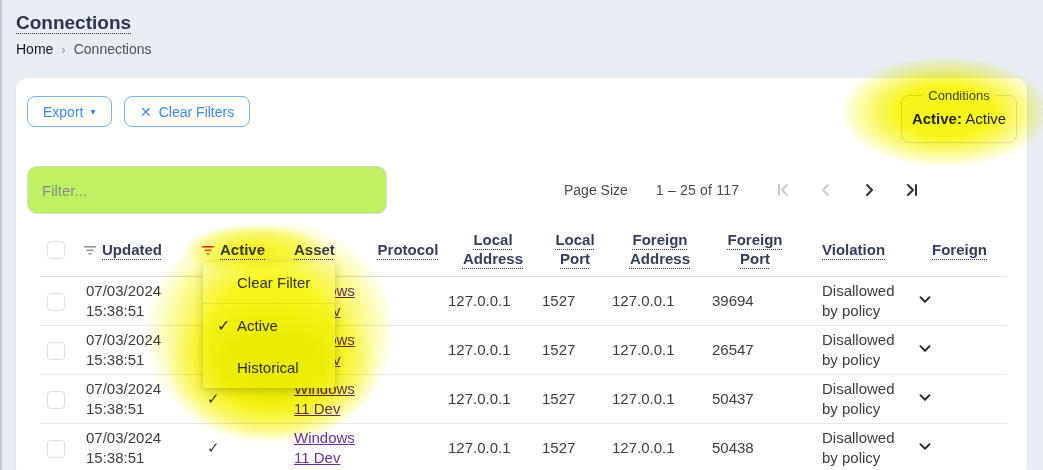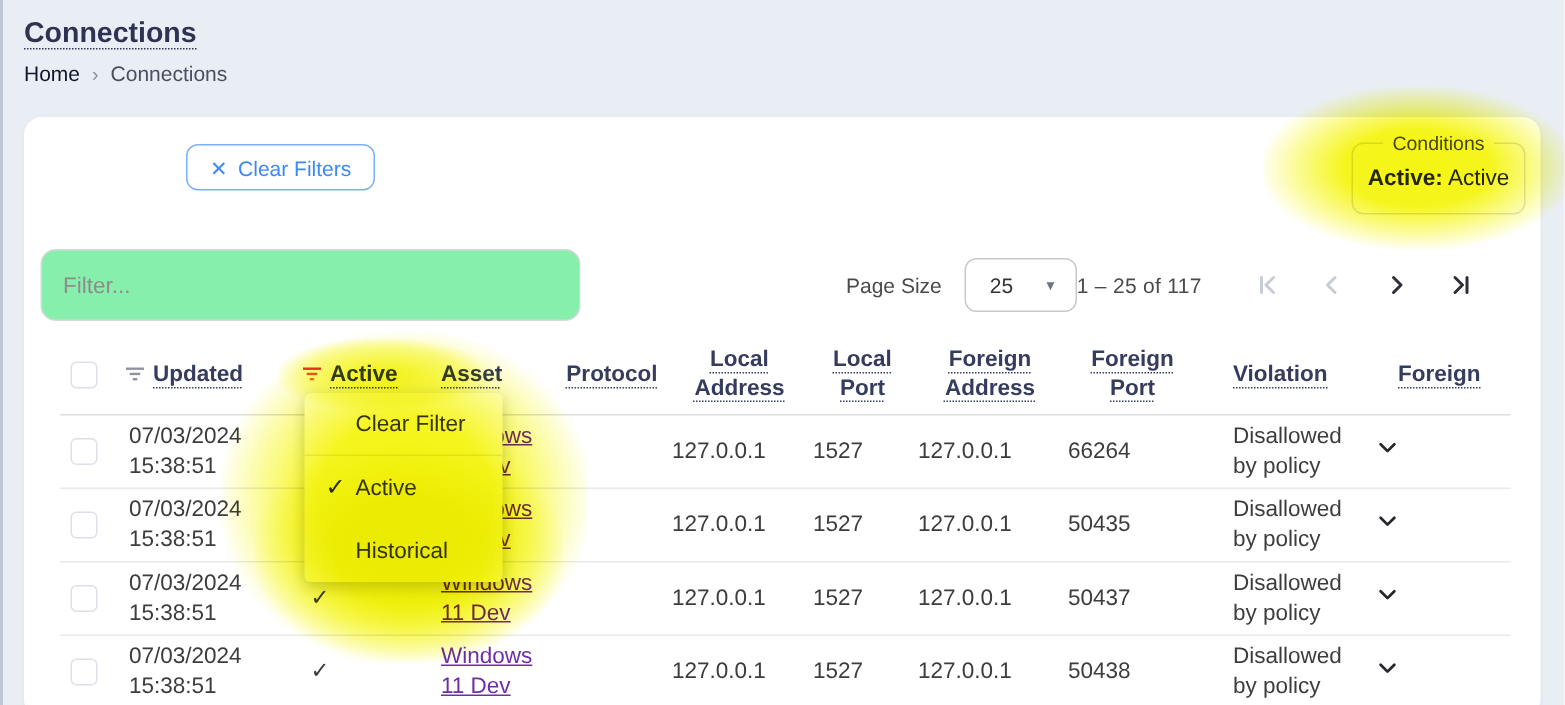--- a/index.html
+++ b/index.html
@@ -45,29 +45,29 @@
     border:1px solid #e2e2e2;border-radius:8px;padding:4px 8px 0 8px;text-align:center;
   }
   fieldset.conditions legend{font-size:13px;color:#4a4a4a;padding:0 6px;margin:0 auto;}
   .cond-line{font-size:15px;color:#272727;margin-top:3px;}
   .cond-line b{font-weight:700;}
 
   
   .filter-input{
     position:absolute;left:11px;top:88px;width:360px;height:48px;
     border:1px solid #d8d8d8;border-radius:10px;padding:0 14px;font-size:15px;
-    font-family:inherit;color:#333;outline:none;background:#86efac;
+    font-family:inherit;color:#333;outline:none;background:#bef264;
   }
   .filter-input::placeholder{color:#8d8d8d;}
 
   .controls-right{
     position:absolute;left:548px;top:94px;height:36px;
     display:flex;align-items:center;
   }
-  .ps-label{font-size:14px;color:#4a4a4a;margin-right:15px;}
+  .ps-label{font-size:14px;color:#4a4a4a;margin-right:28px;}
   .ps-select{
     width:75px;height:36px;border:1px solid #c9c9c9;border-radius:8px;background:#fff;
     display:flex;align-items:center;justify-content:space-between;padding:0 12px 0 16px;
     font-size:14px;color:#333;cursor:pointer;
   }
   .ps-select .caret{font-size:9px;color:#6d7482;}
   .range-text{font-size:14px;color:#4a4a4a;letter-spacing:.2px;}
   .pager{display:flex;align-items:center;margin-left:32px;gap:19px;}
   .pager .pbtn{width:24px;height:24px;display:flex;align-items:center;justify-content:center;cursor:pointer;background:none;border:none;padding:0;}
   .pager svg{display:block;}
@@ -141,42 +141,42 @@
 <h1 class="page-title">Connections</h1>
 
 <nav class="breadcrumb">
   <span class="home">Home</span>
   <span class="sep">›</span>
   <span>Connections</span>
 </nav>
 
 <div class="card">
 
+  <button class="btn" id="export-btn">
+    <span>Export</span>
+    <span class="caret">▾</span>
+  </button>
 
   <button class="btn" id="clearfilters-btn">
     <span class="x">✕</span>
     <span>Clear Filters</span>
   </button>
 
   <fieldset class="conditions">
     <legend>Conditions</legend>
     <div class="cond-line">
       <b>Active:</b>
       <span>Active</span>
     </div>
   </fieldset>
 
   <input class="filter-input" type="text" placeholder="Filter..." style="">
 
   <div class="controls-right">
     <span class="ps-label">Page Size</span>
-    <div class="ps-select">
-      <span>25</span>
-      <span class="caret">▼</span>
-    </div>
     <span class="range-text">1 – 25 of 117</span>
     <div class="pager">
       <button class="pbtn">
         <svg width="24" height="24" viewBox="0 0 24 24">
           <polyline points="16,7 11,12 16,17" fill="none" stroke="#c8ccd4" stroke-width="2" stroke-linecap="round" stroke-linejoin="round"></polyline>
           <line x1="8" y1="7" x2="8" y2="17" stroke="#c8ccd4" stroke-width="2" stroke-linecap="round"></line>
         </svg>
       </button>
       <button class="pbtn">
         <svg width="24" height="24" viewBox="0 0 24 24">
@@ -244,41 +244,41 @@
         <td class="d-upd">
           <span style="display:block">07/03/2024</span>
             <span style="display:block">15:38:51</span>
         </td>
         <td class="d-act"><span class="check-ico"></span></td>
         <td class="d-asset"><a class="asset-link">Windows 11 Dev</a></td>
         <td></td>
         <td>127.0.0.1</td>
         <td>1527</td>
         <td>127.0.0.1</td>
-        <td>66264</td>
+        <td>39694</td>
         <td class="d-viol">Disallowed by policy</td>
         <td><button class="expand">
           <svg width="22" height="22" viewBox="0 0 24 24">
                 <polyline points="7,10 12,15 17,10" fill="none" stroke="#26262c" stroke-width="2" stroke-linecap="round" stroke-linejoin="round"></polyline>
               </svg>
         </button></td>
       </tr>
       <tr>
         <td class="d-cb"><span class="cb"></span></td>
         <td class="d-upd">
           <span style="display:block">07/03/2024</span>
             <span style="display:block">15:38:51</span>
         </td>
         <td class="d-act"><span class="check-ico"></span></td>
         <td class="d-asset"><a class="asset-link">Windows 11 Dev</a></td>
         <td></td>
         <td>127.0.0.1</td>
         <td>1527</td>
         <td>127.0.0.1</td>
-        <td>50435</td>
+        <td>26547</td>
         <td class="d-viol">Disallowed by policy</td>
         <td><button class="expand">
           <svg width="22" height="22" viewBox="0 0 24 24">
                 <polyline points="7,10 12,15 17,10" fill="none" stroke="#26262c" stroke-width="2" stroke-linecap="round" stroke-linejoin="round"></polyline>
               </svg>
         </button></td>
       </tr>
       <tr>
         <td class="d-cb"><span class="cb"></span></td>
         <td class="d-upd">

